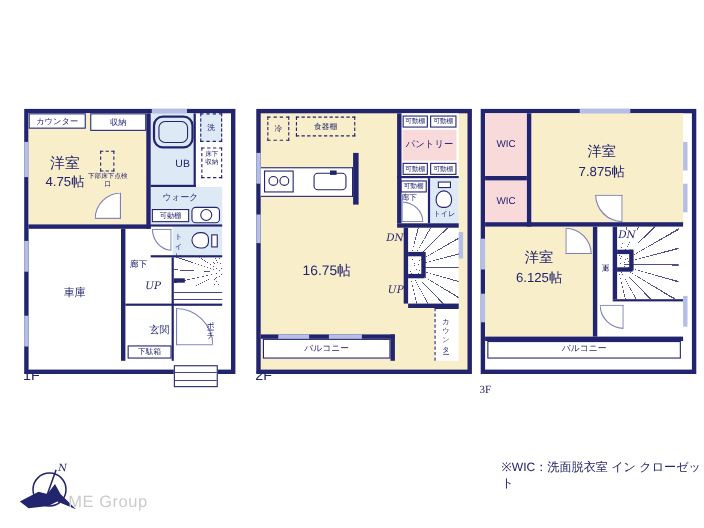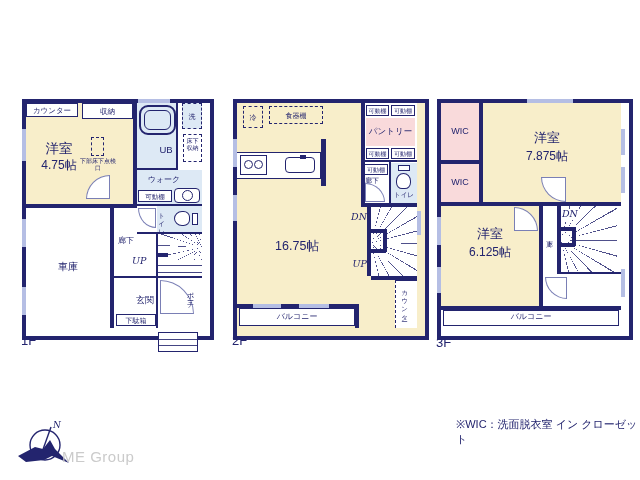--- a/index.html
+++ b/index.html
@@ -192,21 +192,21 @@
     <div class="wall" style="left:116px;top:169px;width:64px;height:2px;"></div>
     <div class="wall" style="left:0;top:203px;width:180px;height:4px;"></div>
 
     <div class="win" style="left:86px;top:-4px;width:46px;height:4px;"></div>
     <div class="win" style="left:180px;top:26px;width:4px;height:26px;"></div>
     <div class="win" style="left:180px;top:64px;width:4px;height:26px;"></div>
     <div class="win" style="left:180px;top:166px;width:4px;height:28px;"></div>
     <div class="win" style="left:-4px;top:114px;width:4px;height:28px;"></div>
     <div class="win" style="left:-4px;top:164px;width:4px;height:26px;"></div>
   </div>
-  <div class="lbl" style="left:436px;top:336px;font-size:13px;">3F</div>
+  <div class="lbl" style="left:436px;top:349px;font-size:10px;font-family:Liberation Serif, serif;">3F</div>
 
   <div class="note" style="left:456px;top:416px;">※WIC：洗面脱衣室 イン クローゼット</div>
   <svg class="abs" style="left:16px;top:418px;" width="56" height="56" viewBox="0 0 56 56">
     <circle cx="29" cy="27" r="15" fill="none" stroke="#23246e" stroke-width="1.4"></circle>
     <line x1="25" y1="37" x2="35" y2="9" stroke="#23246e" stroke-width="1.4"></line>
     <path d="M2,38 L19,29 L27,31 L34,22 L39,31 L53,45 L36,38 L28,42 L10,44 Z" fill="#23246e"></path>
     <text x="37" y="10" font-size="9" font-family="DejaVu Serif, serif" font-style="italic" fill="#23246e">N</text>
   </svg>
   <div class="brand" style="left:62px;top:448px;">ME Group</div>
 </div>

